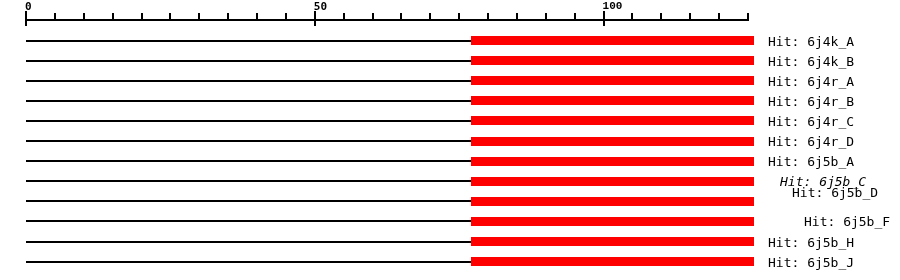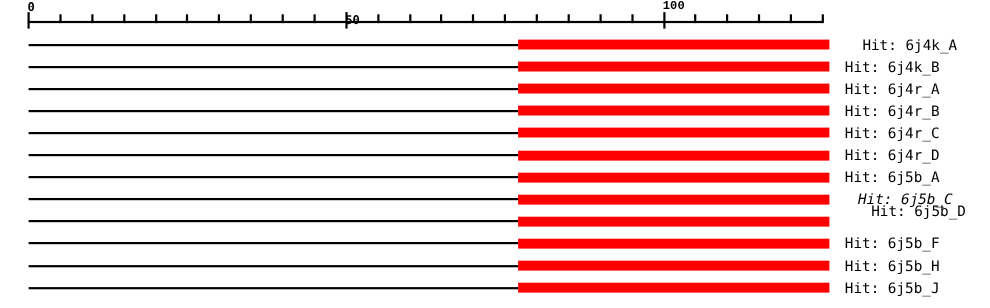--- a/index.html
+++ b/index.html
@@ -90,29 +90,29 @@
       <div class="axis-tick" style="left: 515.96px; top: 13px; height: 8px;"></div>
       <div class="axis-tick" style="left: 544.84px; top: 13px; height: 8px;"></div>
       <div class="axis-tick" style="left: 573.72px; top: 13px; height: 8px;"></div>
       <div class="axis-tick" style="left: 602.6px; top: 11px; height: 15px;"></div>
       <div class="axis-tick" style="left: 631.48px; top: 13px; height: 8px;"></div>
       <div class="axis-tick" style="left: 660.36px; top: 13px; height: 8px;"></div>
       <div class="axis-tick" style="left: 689.24px; top: 13px; height: 8px;"></div>
       <div class="axis-tick" style="left: 718.12px; top: 13px; height: 8px;"></div>
       <div class="axis-tick" style="left: 747px; top: 13px; height: 8px;"></div>
       <div class="axis-label" style="left: 25px; top: 1px;">0</div>
-      <div class="axis-label" style="left: 313.8px; top: 13px; text-align: center;">50</div>
+      <div class="axis-label" style="left: 313.8px; top: 1px; text-align: center;">50</div>
       <div class="axis-label" style="left: 602.6px; top: 1px; font-family: Liberation Mono, monospace;">100</div>
     </div>
 
   <div id="rows">
       <div class="hit-row" style="top: 0px;">
         <div class="row-baseline" style="left: 26px; top: 39.5px; width: 444.752px;"></div>
         <div class="hsp-bar" style="left: 470.752px; top: 36px; width: 283.024px; height: 9px; background: rgb(255, 0, 0);"></div>
-        <div class="hit-label" style="left: 768px; top: 34.5px; margin-left: 16px;">Hit: 6j4k_A</div>
+        <div class="hit-label" style="left: 768px; top: 34.5px;">Hit: 6j4k_A</div>
       </div>
       <div class="hit-row" style="top: 0px;">
         <div class="row-baseline" style="left: 26px; top: 59.6px; width: 444.752px;"></div>
         <div class="hsp-bar" style="left: 470.752px; top: 56.1px; width: 283.024px; height: 9px; background: rgb(255, 0, 0);"></div>
         <div class="hit-label" style="left: 768px; top: 54.6px;">Hit: 6j4k_B</div>
       </div>
       <div class="hit-row" style="top: 0px;">
         <div class="row-baseline" style="left: 26px; top: 79.7px; width: 444.752px;"></div>
         <div class="hsp-bar" style="left: 470.752px; top: 76.2px; width: 283.024px; height: 9px; background: rgb(255, 0, 0);"></div>
         <div class="hit-label" style="left: 768px; top: 74.7px;">Hit: 6j4r_A</div>
@@ -143,21 +143,21 @@
         <div class="hit-label" style="left: 780px; top: 175.2px; font-style: italic;">Hit: 6j5b_C</div>
       </div>
       <div class="hit-row" style="top: 0px;">
         <div class="row-baseline" style="left: 26px; top: 200.3px; width: 444.752px;"></div>
         <div class="hsp-bar" style="left: 470.752px; top: 196.8px; width: 283.024px; height: 9px; background: rgb(255, 0, 0);"></div>
         <div class="hit-label" style="left: 768px; top: 186px; margin-left: 24px;">Hit: 6j5b_D</div>
       </div>
       <div class="hit-row" style="top: 0px;">
         <div class="row-baseline" style="left: 26px; top: 220.4px; width: 444.752px;"></div>
         <div class="hsp-bar" style="left: 470.752px; top: 216.9px; width: 283.024px; height: 9px; background: rgb(255, 0, 0);"></div>
-        <div class="hit-label" style="left: 768px; top: 215.4px;">Hit: 6j5b_F</div>
+        <div class="hit-label" style="left: 804px; top: 215.4px;">Hit: 6j5b_F</div>
       </div>
       <div class="hit-row" style="top: 0px;">
         <div class="row-baseline" style="left: 26px; top: 240.5px; width: 444.752px;"></div>
         <div class="hsp-bar" style="left: 470.752px; top: 237px; width: 283.024px; height: 9px; background: rgb(255, 0, 0);"></div>
         <div class="hit-label" style="left: 768px; top: 235.5px;">Hit: 6j5b_H</div>
       </div>
       <div class="hit-row" style="top: 0px;">
         <div class="row-baseline" style="left: 26px; top: 260.6px; width: 444.752px;"></div>
         <div class="hsp-bar" style="left: 470.752px; top: 257.1px; width: 283.024px; height: 9px; background: rgb(255, 0, 0);"></div>
         <div class="hit-label" style="left: 768px; top: 255.6px;">Hit: 6j5b_J</div>

